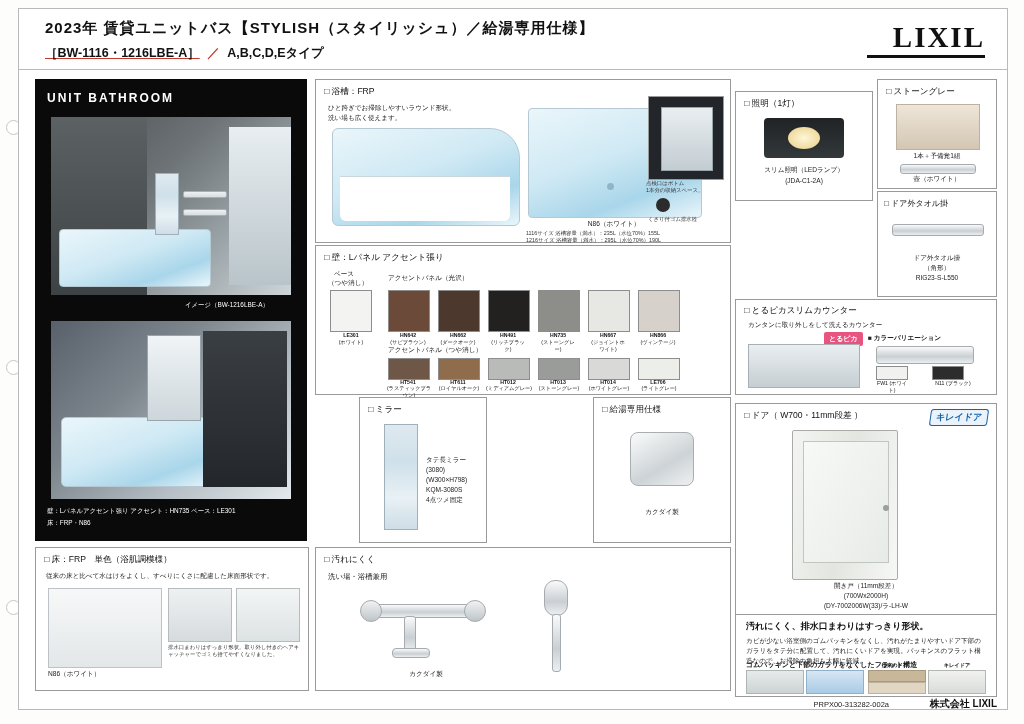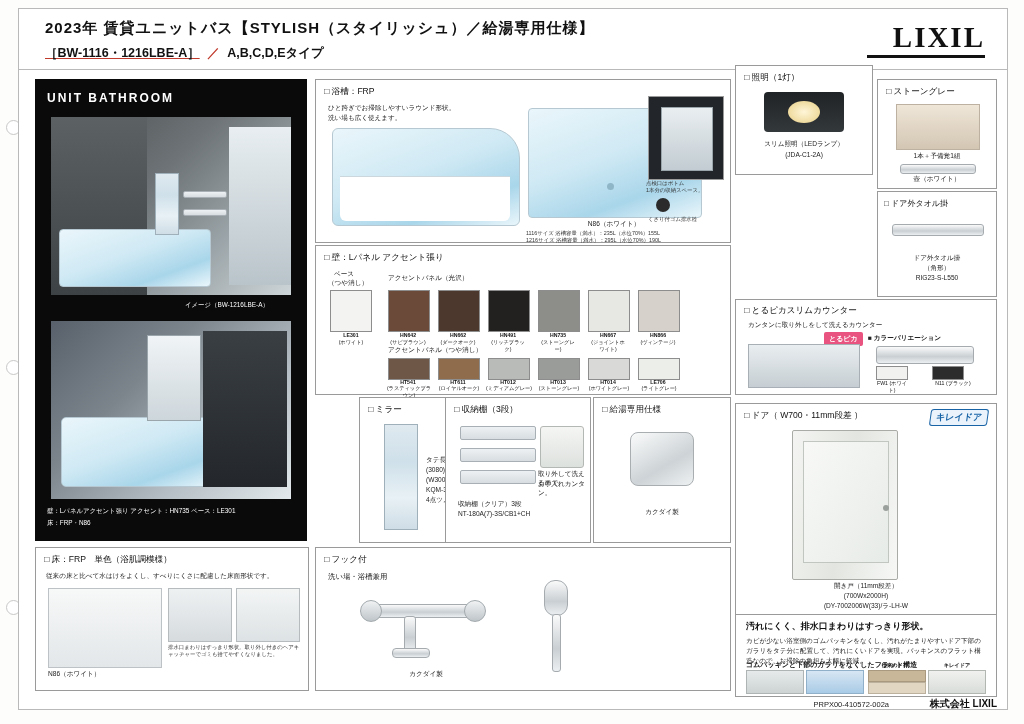--- a/index.html
+++ b/index.html
@@ -236,39 +236,28 @@
     <div class="box" style="left:304px;top:388px;width:126px;height:144px;margin-left:36px;">
       <div class="bt sq" style="left:8px;top:6px;">ミラー</div>
       <div class="mirror" style="left:24px;top:26px;width:32px;height:104px;"></div>
       <div class="cap" style="left:66px;top:58px;">タテ長ミラー</div>
       <div class="cap" style="left:66px;top:68px;">(3080)</div>
       <div class="cap" style="left:66px;top:78px;">(W300×H798)</div>
       <div class="cap" style="left:66px;top:88px;">KQM-3080S</div>
       <div class="cap" style="left:66px;top:98px;">4点ツメ固定</div>
     </div>
 
-    <div class="box" style="left:426px;top:388px;width:144px;height:144px;">
-      <div class="bt sq" style="left:8px;top:6px;">収納棚（3段）</div>
-      <div class="shelf" style="left:14px;top:28px;width:74px;height:12px;"></div>
-      <div class="shelf" style="left:14px;top:50px;width:74px;height:12px;"></div>
-      <div class="shelf" style="left:14px;top:72px;width:74px;height:12px;"></div>
-      <div style="position:absolute;left:94px;top:28px;width:42px;height:40px;background:linear-gradient(180deg,#f5f6f4,#dde1de);border:1px solid #b4b8b4;border-radius:3px;"></div>
-      <div class="cap" style="left:92px;top:72px;width:50px;">取り外して洗えるので</div>
-      <div class="cap" style="left:92px;top:82px;width:50px;">お手入れカンタン。</div>
-      <div class="cap" style="left:12px;top:102px;">収納棚（クリア）3段</div>
-      <div class="cap" style="left:12px;top:112px;">NT-180A(7)-3S/CB1+CH</div>
-    </div>
 
     <div class="box" style="left:574px;top:388px;width:136px;height:144px;">
       <div class="bt sq" style="left:8px;top:6px;">給湯専用仕様</div>
       <div style="position:absolute;left:36px;top:34px;width:62px;height:52px;background:linear-gradient(150deg,#fafbfb,#cdd3d6 60%,#eef1f2);border:1px solid #a9aeb1;border-radius:8px;"></div>
       <div class="cap c" style="left:0;top:110px;width:136px;">カクダイ製</div>
     </div>
 
-    <div class="box" style="left:716px;top:56px;width:136px;height:108px;">
+    <div class="box" style="left:716px;top:82px;width:136px;height:108px;">
       <div class="bt sq" style="left:8px;top:6px;">照明（1灯）</div>
       <div style="position:absolute;left:28px;top:26px;width:80px;height:40px;background:linear-gradient(180deg,#1f2326,#33383b);border-radius:4px;">
         <div class="circ" style="left:24px;top:9px;width:32px;height:22px;background:radial-gradient(#fff6d8,#e8cf86);"></div>
       </div>
       <div class="cap c" style="left:0;top:74px;width:136px;">スリム照明（LEDランプ）</div>
       <div class="cap c" style="left:0;top:85px;width:136px;">(JDA-C1-2A)</div>
     </div>
 
     <div class="box" style="left:858px;top:70px;width:118px;height:108px;">
       <div class="bt sq" style="left:8px;top:6px;">ストーングレー</div>
@@ -330,38 +319,38 @@
       <div class="bt sq" style="left:8px;top:6px;">床：FRP　単色（浴肌調模様）</div>
       <div class="cap" style="left:10px;top:24px;width:250px;">従来の床と比べて水はけをよくし、すべりにくさに配慮した床面形状です。</div>
       <div style="position:absolute;left:12px;top:40px;width:112px;height:78px;background:linear-gradient(180deg,#f7f8f8,#e3e7e9);border:1px solid #bcc2c5;"></div>
       <div style="position:absolute;left:132px;top:40px;width:62px;height:52px;background:linear-gradient(180deg,#eef1f2,#d6dbde);border:1px solid #b6bbbe;"></div>
       <div style="position:absolute;left:200px;top:40px;width:62px;height:52px;background:linear-gradient(180deg,#f3f5f5,#dde2e4);border:1px solid #b6bbbe;"></div>
       <div class="tiny" style="left:132px;top:96px;width:132px;">排水口まわりはすっきり形状。取り外し付きのヘアキャッチャーでゴミも拾てやすくなりました。</div>
       <div class="cap" style="left:12px;top:122px;">N86（ホワイト）</div>
     </div>
 
     <div class="box" style="left:296px;top:538px;width:414px;height:142px;">
-      <div class="bt sq" style="left:8px;top:6px;">フック付</div>
+      <div class="bt sq" style="left:8px;top:6px;">汚れにくく</div>
       <div class="cap" style="left:12px;top:24px;font-size:7.4px;">洗い場・浴槽兼用</div>
 
       <div style="position:absolute;left:30px;top:40px;width:160px;height:78px;">
         <div class="bar" style="left:20px;top:16px;width:110px;height:12px;border-radius:6px;"></div>
         <div class="bar" style="left:58px;top:28px;width:10px;height:34px;"></div>
         <div class="bar" style="left:46px;top:60px;width:36px;height:8px;border-radius:4px;"></div>
         <div class="circ" style="left:14px;top:12px;width:20px;height:20px;background:linear-gradient(180deg,#f0f2f3,#bec5c9);border:1px solid #a3aaae;"></div>
         <div class="circ" style="left:118px;top:12px;width:20px;height:20px;background:linear-gradient(180deg,#f0f2f3,#bec5c9);border:1px solid #a3aaae;"></div>
       </div>
 
       <div style="position:absolute;left:212px;top:32px;width:64px;height:92px;">
         <div class="bar" style="left:16px;top:0px;width:22px;height:34px;border-radius:11px;"></div>
         <div class="bar" style="left:24px;top:34px;width:7px;height:56px;border-radius:3px;"></div>
       </div>
 
       <div class="cap c" style="left:20px;top:122px;width:180px;">カクダイ製</div>
     </div>
 
     <div class="footer">
-      <div class="foot-code">PRPX00-410572-002a</div>
+      <div class="foot-code">PRPX00-313282-002a</div>
       <div class="foot-co">株式会社 LIXIL</div>
     </div>
 
   </div>
 </div>
 
 </body></html>

